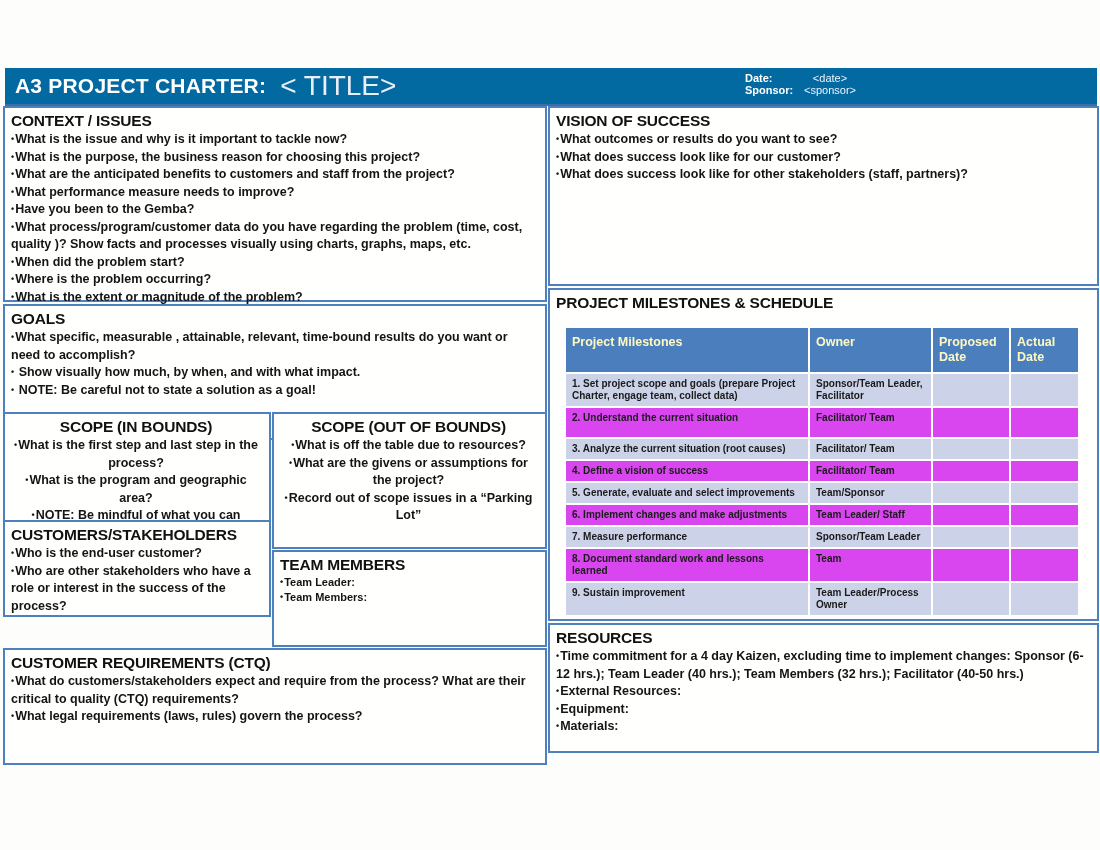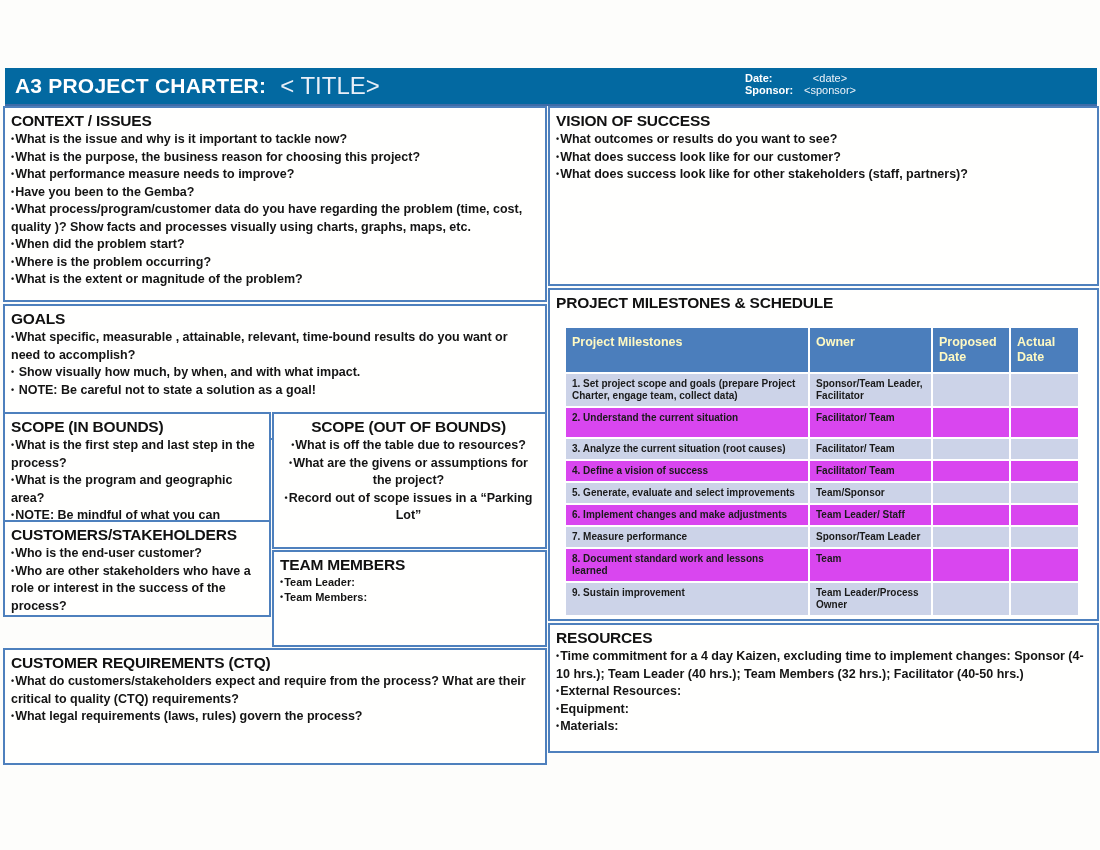--- a/index.html
+++ b/index.html
@@ -12,21 +12,21 @@
   .titlebar{
     position:absolute;left:5px;top:68px;width:1092px;height:38px;
     background:#0369a1;border-bottom:2px solid #3d6ca8;
     display:flex;align-items:center;box-sizing:border-box;
   }
   .titlebar .main-title{
     margin-left:10px;font-size:21px;font-weight:bold;color:#ffffff;
     letter-spacing:.2px;white-space:nowrap;
   }
   .titlebar .title-placeholder{
-    margin-left:14px;font-size:24px;font-weight:400;color:#e9eff8;white-space:nowrap;
+    margin-left:14px;font-size:28px;font-weight:400;color:#e9eff8;white-space:nowrap;
   }
   .meta{
     position:absolute;left:740px;top:4px;display:grid;
     grid-template-columns:57px auto;column-gap:2px;row-gap:0;
     font-size:11px;line-height:12px;color:#ffffff;
   }
   .meta .lbl{font-weight:bold;}
   .meta .val{color:#eef3fa;text-align:center;}
   
   .box{
@@ -36,21 +36,21 @@
   .box h2{
     margin:0 0 1px 0;font-size:15.5px;font-weight:bold;color:#111111;
     letter-spacing:-0.2px;
   }
   .bullets{font-size:12.5px;font-weight:bold;line-height:17.5px;}
   .bullets .bullet::before{content:"\2022";font-size:9px;vertical-align:1px;margin-right:1px;}
   .bullets.small{font-size:11px;line-height:15px;font-weight:bold;}
   
   .box-context   {left:3px;  top:106px;width:544px;height:196px;}
   .box-goals     {left:3px;  top:304px;width:544px;height:136px;}
-  .box-scope-in  {left:3px;  top:412px;width:268px;height:137px;}
+  .box-scope-in  {left:3px;  top:412px;width:268px;height:137px;text-align:center;}
   .box-scope-out {left:272px;top:412px;width:275px;height:137px;text-align:center;}
   .box-customers {left:3px;  top:520px;width:268px;height:97px;}
   .box-team      {left:272px;top:550px;width:275px;height:97px;}
   .box-ctq       {left:3px;  top:648px;width:544px;height:117px;}
   .box-vision    {left:548px;top:106px;width:551px;height:180px;}
   .box-milestones{left:548px;top:288px;width:551px;height:333px;}
   .box-resources {left:548px;top:623px;width:551px;height:130px;}
   
   .ms-table{
     position:absolute;left:14px;top:36px;width:514px;
@@ -89,20 +89,21 @@
       <span class="lbl">Sponsor:</span>
       <span class="val">&lt;sponsor&gt;</span>
     </div>
   </div>
 
   <div class="box box-context">
     <h2>CONTEXT / ISSUES</h2>
     <div class="bullets">
       <div class="bullet">What is the issue and why is it important to tackle now?</div>
       <div class="bullet">What is the purpose, the business reason for choosing this  project?</div>
+      <div class="bullet">What are the anticipated benefits to customers and staff from the project?</div>
       <div class="bullet">What performance measure needs to improve?</div>
       <div class="bullet">Have you been to the Gemba?</div>
       <div class="bullet">What process/program/customer data do you have regarding the problem (time, cost, quality )? Show facts and processes visually using charts, graphs, maps, etc.</div>
       <div class="bullet">When did the problem start?</div>
       <div class="bullet">Where is the problem occurring?</div>
       <div class="bullet">What is the extent or magnitude of the problem?</div>
     </div>
   </div>
 
   <div class="box box-goals">
@@ -237,20 +238,20 @@
           <td></td>
           <td></td>
         </tr>
       </tbody>
     </table>
   </div>
 
   <div class="box box-resources">
     <h2>RESOURCES</h2>
     <div class="bullets">
-      <div class="bullet">Time commitment for a 4 day Kaizen, excluding time to implement changes: Sponsor (4-10 hrs.); Team Leader (40 hrs.); Team Members (32 hrs.); Facilitator (40-50 hrs.)</div>
+      <div class="bullet">Time commitment for a 4 day Kaizen, excluding time to implement changes: Sponsor (6-12 hrs.); Team Leader (40 hrs.); Team Members (32 hrs.); Facilitator (40-50 hrs.)</div>
       <div class="bullet">External Resources:</div>
       <div class="bullet">Equipment:</div>
       <div class="bullet">Materials:</div>
     </div>
   </div>
 
 </div>
 
 </body></html>

